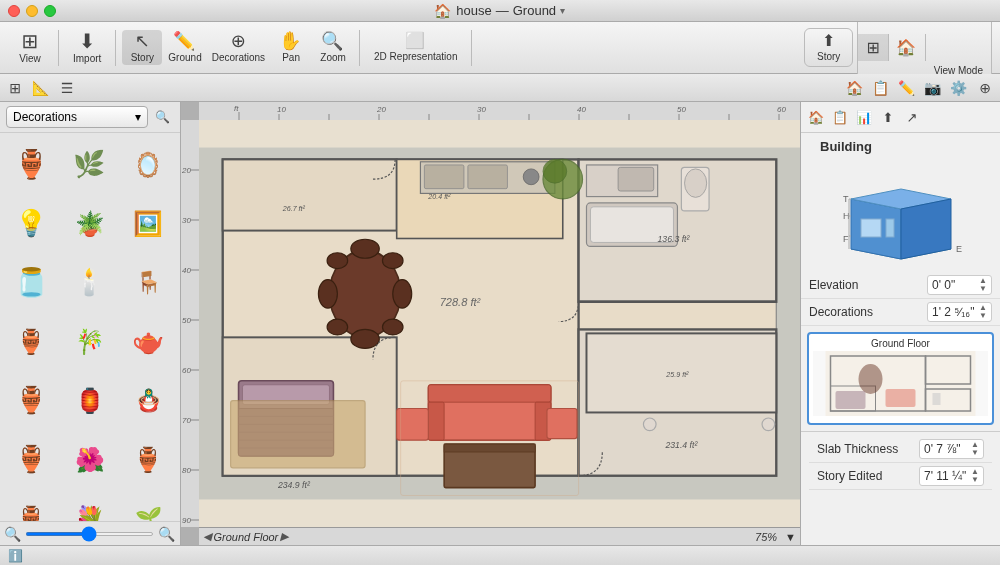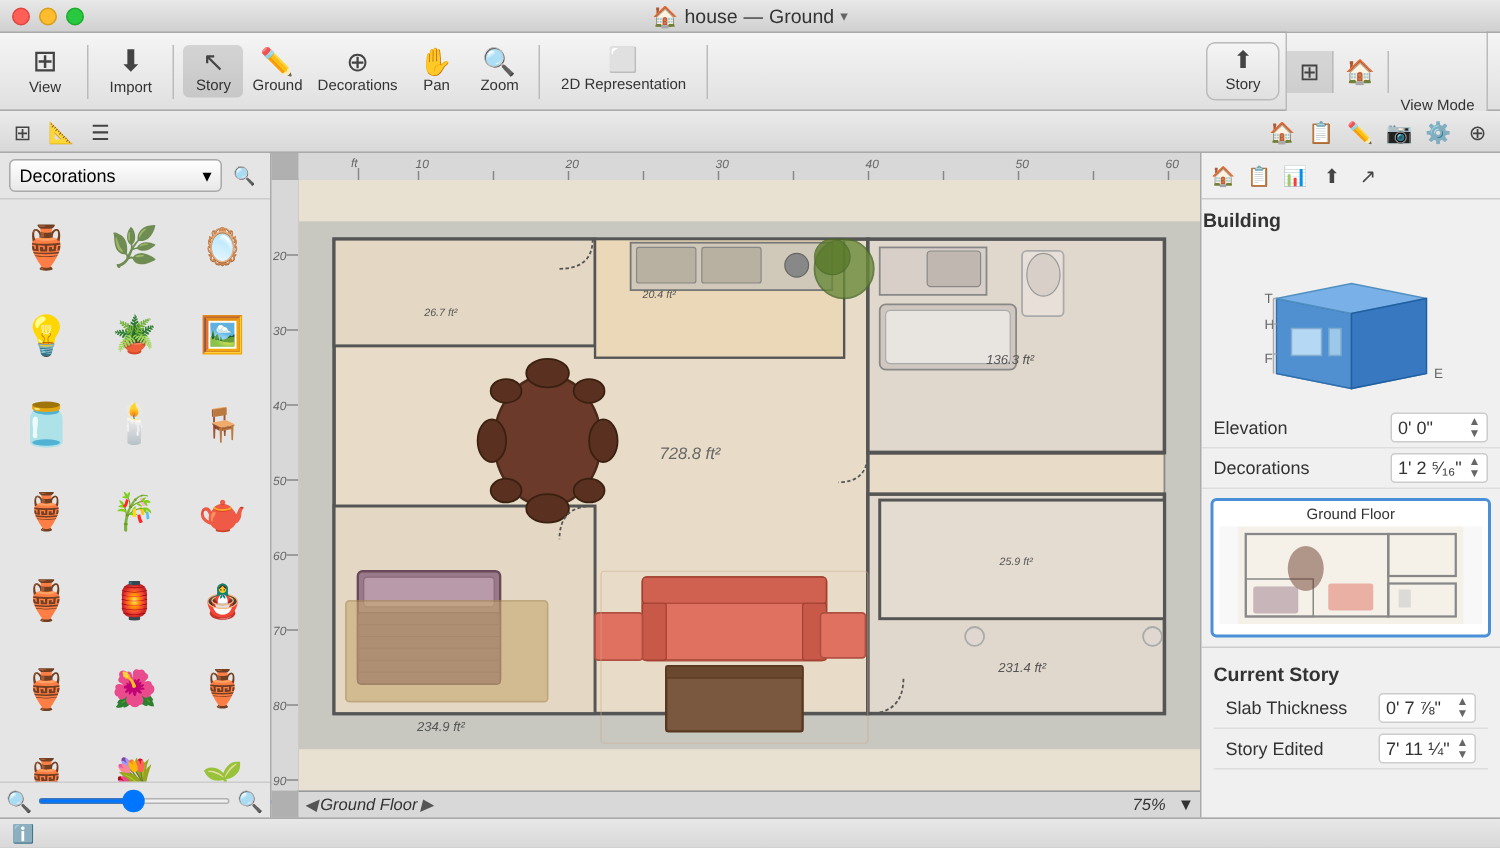--- a/index.html
+++ b/index.html
@@ -180,21 +180,21 @@
       padding: 4px;
       gap: 2px;
       border-bottom: 1px solid #ccc;
     }
     .rpt-btn { width: 22px; height: 22px; display: flex; align-items: center; justify-content: center; cursor: pointer; border-radius: 3px; font-size: 13px; color: #444; }
 
     .section-title {
       font-size: 13px;
       font-weight: bold;
       color: #333;
-      padding: 6px 1px 2px;
+      padding: 6px 19px 2px;
     }
 
     
     #building-preview {
       display: flex;
       align-items: center;
       justify-content: center;
       padding: 8px;
       position: relative;
     }
@@ -714,21 +714,20 @@
           <ellipse cx="45" cy="28" rx="12" ry="15" fill="#6b3a2a" opacity="0.5"></ellipse>
           <rect x="60" y="38" width="30" height="18" fill="#e07060" opacity="0.5" rx="2"></rect>
           <rect x="10" y="40" width="30" height="18" fill="#9a7a8a" opacity="0.5" rx="2"></rect>
           <circle cx="122" cy="18" rx="10" ry="10" fill="#ccc" stroke="#aaa" opacity="0.7"></circle>
           <rect x="107" y="42" width="8" height="12" fill="#ccc" opacity="0.6"></rect>
         </svg>
       </div>
     </div>
 
     <div class="current-story-section">
-      <div class="section-title" style="padding-left:0;">Current Story</div>
 
       <div class="prop-row">
         <span class="prop-label">Slab Thickness</span>
         <div class="prop-value">
           <span>0' 7 ⅞"</span>
           <div class="prop-stepper">
             <span class="stepper-btn">▲</span>
             <span class="stepper-btn">▼</span>
           </div>
         </div>

